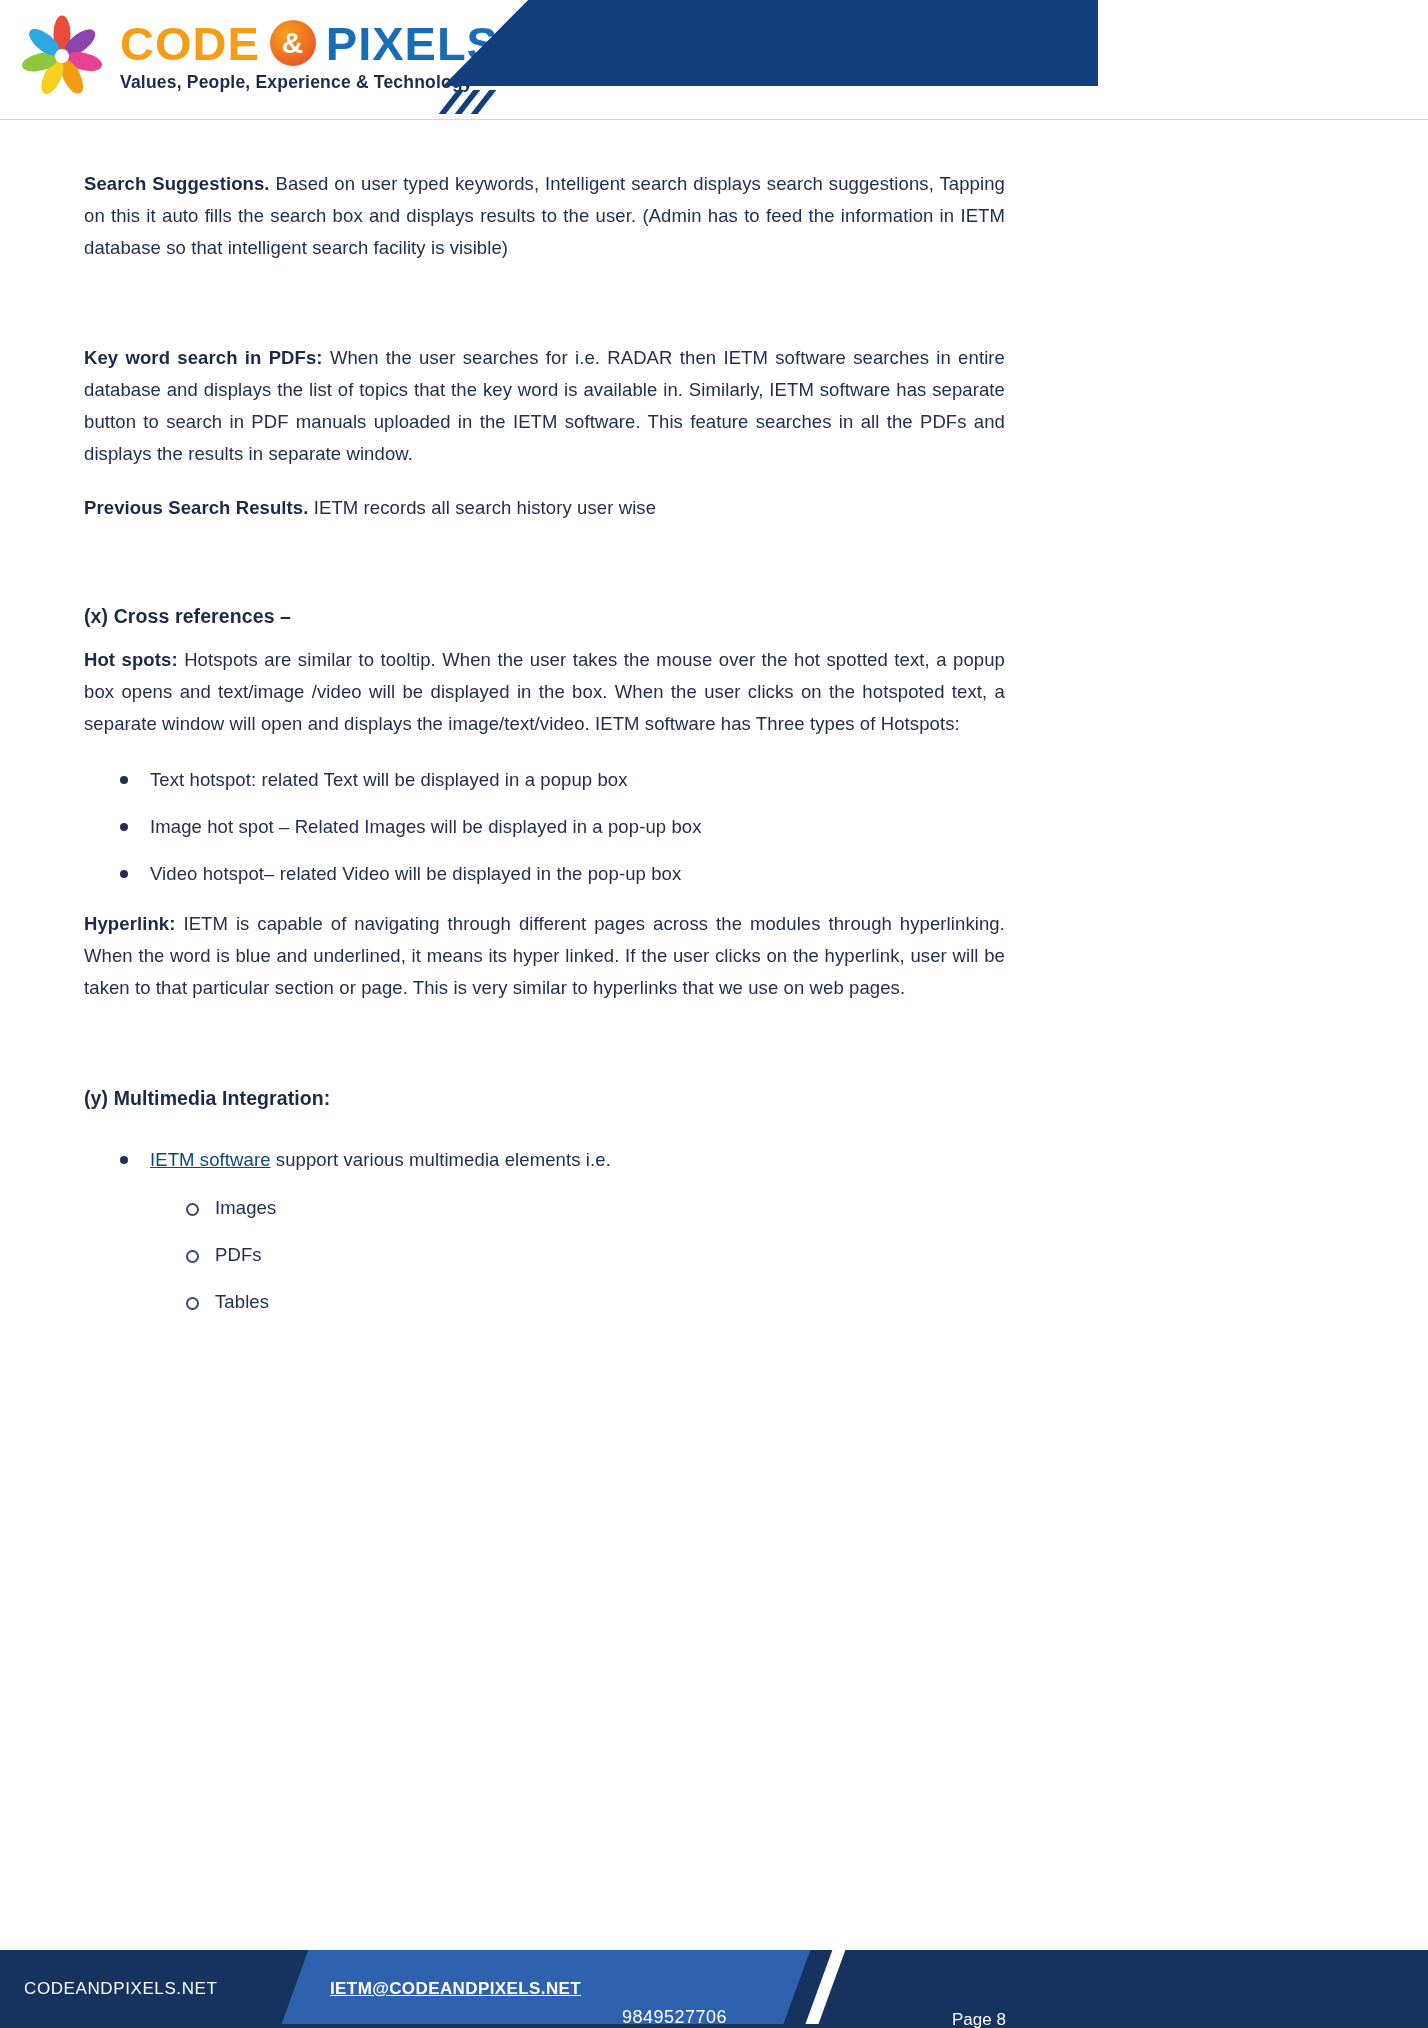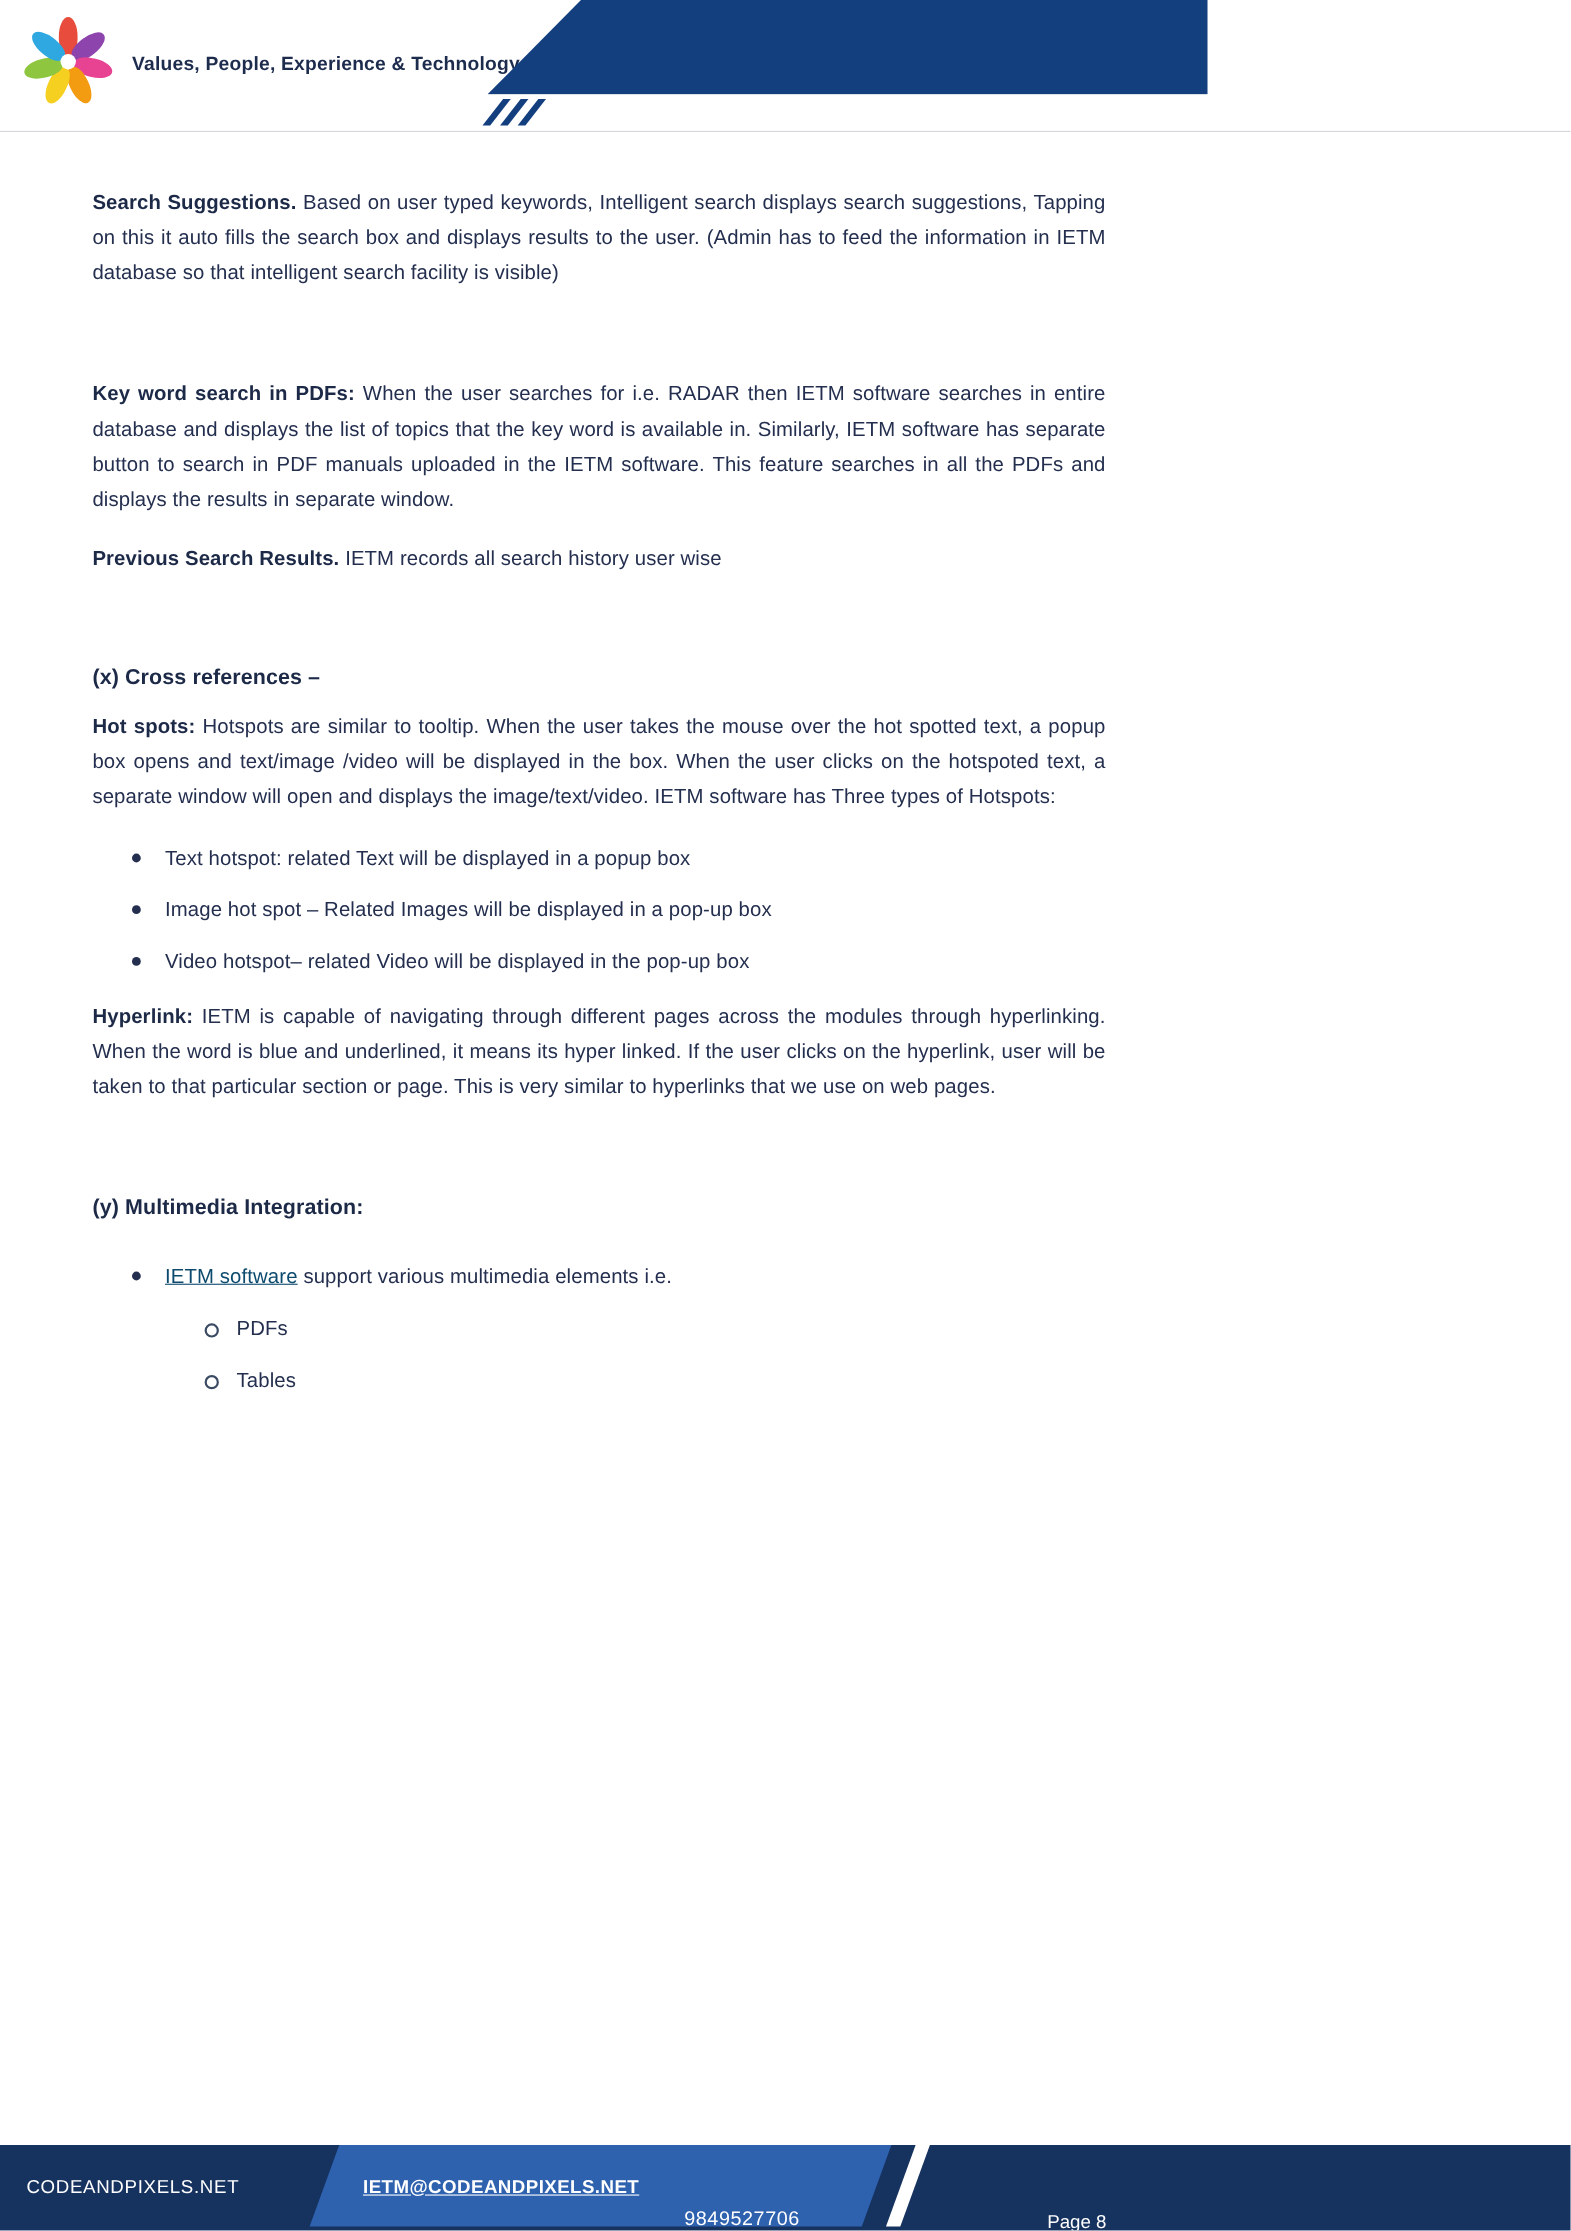--- a/index.html
+++ b/index.html
@@ -81,20 +81,25 @@
         <div class="petal pt1"></div>
           <div class="petal pt2"></div>
           <div class="petal pt3"></div>
         <div class="petal pt4"></div>
           <div class="petal pt5"></div>
           <div class="petal pt6"></div>
         <div class="petal pt7"></div>
         <div class="pin-center"></div>
       </div>
       <div class="brand">
+        <div class="brand-line">
+          <span class="code">CODE</span>
+          <span class="amp">&amp;</span>
+          <span class="pixels">PIXELS</span>
+        </div>
         <div class="tagline">Values, People, Experience &amp; Technology</div>
       </div>
     </div>
     <div class="ribbon"></div>
     <div class="stripe s1"></div>
     <div class="stripe s2"></div>
     <div class="stripe s3"></div>
   </header>
 
   <main>
@@ -135,20 +140,21 @@
     <h2 class="h h-y">(y) Multimedia Integration:</h2>
 
     <ul class="bullets mm">
       <li>
         <a class="link" href="#">IETM software</a>
         <span>support various multimedia elements i.e.</span>
       </li>
     </ul>
 
     <ul class="sublist">
+      <li><span>Images</span></li>
       <li><span>PDFs</span></li>
       <li><span>Tables</span></li>
     </ul>
 
   </main>
 
   <footer>
     <div class="f-mid"></div>
     <div class="f-slash"></div>
     <span class="f-left">CODEANDPIXELS.NET</span>

